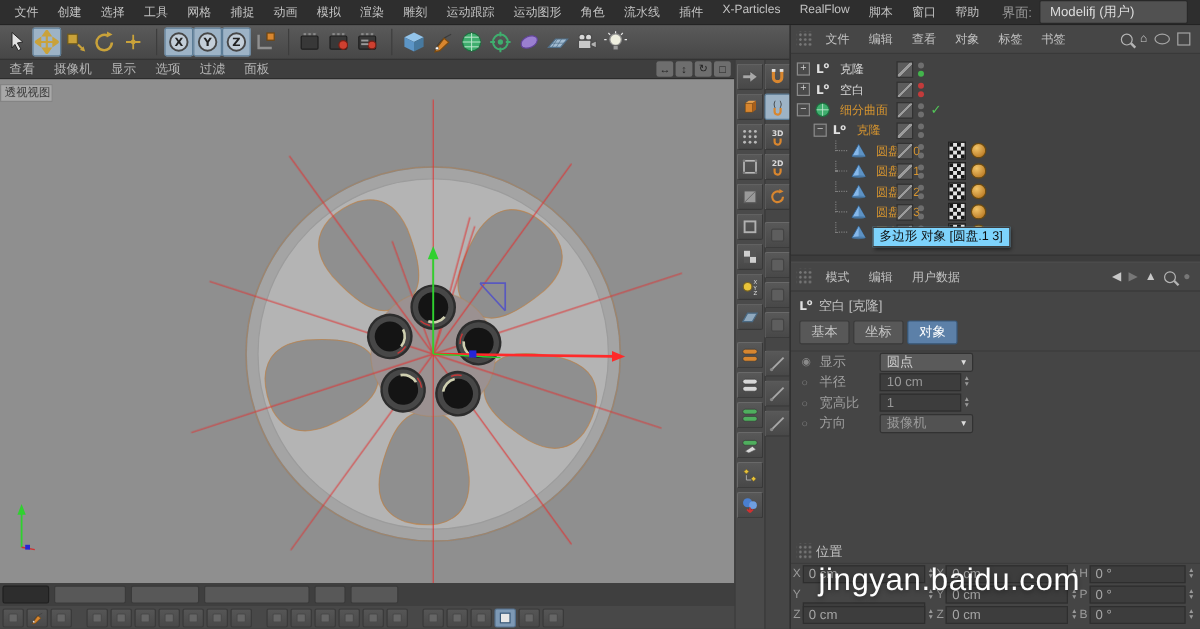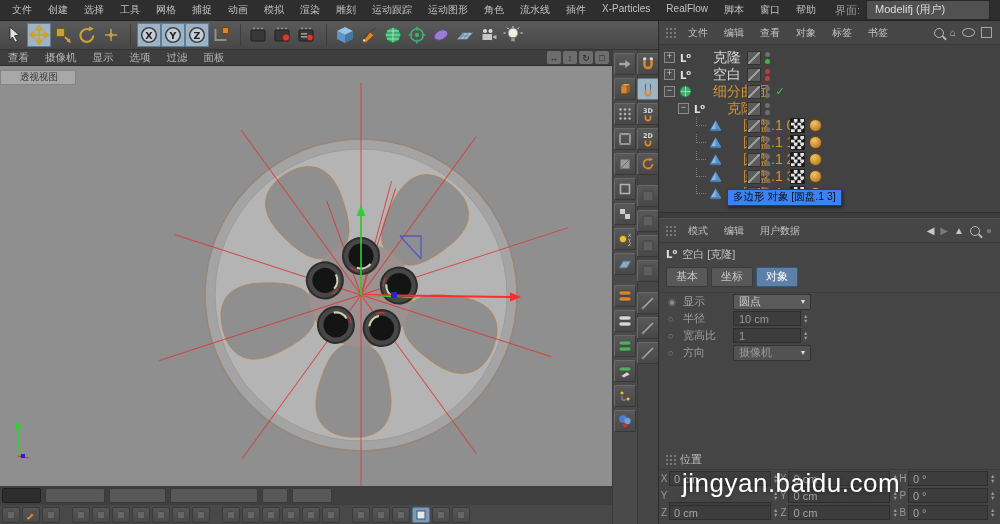--- a/index.html
+++ b/index.html
@@ -21,21 +21,21 @@
   .tbsep{width:7px;height:22px;border-right:1px solid #3d3d3d;margin-right:6px;flex:none}
   
   #vpmenu{position:absolute;left:0;top:50px;width:612px;height:16px;background:#3e3e3e;
     border-bottom:1px solid #2c2c2c;display:flex;align-items:center;font-size:10.5px;color:#b6b6b6;box-sizing:border-box}
   .vm{padding:0 8px;white-space:nowrap}
   #vpnav{margin-left:auto;display:flex;gap:2px;padding-right:3px}
   .vni{width:14px;height:13px;background:#6e6e6e;border-radius:2px;color:#222;font-size:9px;
     display:flex;align-items:center;justify-content:center}
   #viewport{position:absolute;left:0;top:66px;width:612px;height:420px;background:#8f8f8f;overflow:hidden}
   #viewlabel{position:absolute;left:0;top:4px;background:#a8a8a8;border:1px solid #848484;color:#3a3a3a;
-    font-size:9.5px;padding:0 19px;max-width:36px;white-space:nowrap;overflow:hidden}
+    font-size:9.5px;padding:0 3px;max-width:36px;white-space:nowrap;overflow:hidden}
   
   #modepal{position:absolute;left:612px;top:50px;width:25px;height:474px;background:#4a4a4a;
     border-left:1px solid #3a3a3a;display:flex;flex-direction:column;align-items:center;padding-top:3px;gap:3px;box-sizing:border-box}
   #snappal{position:absolute;left:637px;top:50px;width:21px;height:474px;background:#464646;
     border-left:1px solid #3a3a3a;display:flex;flex-direction:column;align-items:center;padding-top:3px;gap:3px;box-sizing:border-box}
   .mp{width:20px;height:20px;flex:none;background:linear-gradient(#585858,#484848);
     border:1px solid;border-color:#696969 #383838 #383838 #696969;border-radius:2px;
     display:flex;align-items:center;justify-content:center;overflow:hidden}
   .mp svg{width:16px;height:16px}
   .mp.active{background:#9db3c6;border-color:#5d7d97}
@@ -58,35 +58,35 @@
   #omtree{position:relative;height:167px;background:#424242;padding-top:4px;box-sizing:border-box}
   .trow{height:17px;display:flex;align-items:center;position:relative;white-space:nowrap}
   .exp{width:9px;height:9px;flex:none;border:1px solid #8a8a8a;background:#4a4a4a;color:#ccc;
     font-size:9px;line-height:7px;text-align:center;margin-right:3px}
   .conn{width:9px;height:8px;flex:none;border-left:1px dotted #7d7d7d;border-bottom:1px dotted #7d7d7d;
     margin:-8px 2px 0 0}
   .ticon{width:15px;flex:none;display:flex;justify-content:center;align-items:center}
   .ticon svg{width:13px;height:13px}
   .ln{font-weight:bold;font-size:10px;color:#e0e0e0;font-family:"DejaVu Sans",sans-serif}
   .ln i{font-style:normal;font-size:7px;vertical-align:4px}
-  .tlabel{margin-left:20px;font-size:14px}
+  .tlabel{margin-left:7px;font-size:10px}
   .tlabel.white{color:#d8d8d8}.tlabel.orange{color:#d7952f}
   .tags{position:absolute;left:88px;display:flex;align-items:center;gap:4px}
   .slashbox{width:12px;height:12px;border:1px solid #323232;flex:none;
     background:linear-gradient(135deg,#5c5c5c 44%,#9c9c9c 44%,#9c9c9c 56%,#5c5c5c 56%)}
   .dotcol{display:flex;flex-direction:column;gap:2px;flex:none}
   .d{width:5px;height:5px;border-radius:50%;background:#6e6e6e}
   .d.green{background:#43b44c}.d.red{background:#c23b3b}
   .chk{color:#52c558;font-size:11px;width:12px;text-align:center}
   .chk.empty{visibility:hidden}
   .checker{width:13px;height:13px;border:1px solid #222;flex:none;
     background:repeating-conic-gradient(#e2e2e2 0deg 90deg,#161616 90deg 180deg);background-size:6.5px 6.5px}
   .phong{width:11px;height:11px;border-radius:50%;flex:none;border:1px solid #6a4a10;
     background:radial-gradient(circle at 35% 30%,#f2c468,#ad6a17)}
-  #tooltip{position:absolute;left:68px;top:168px;z-index:9;background:#3b82f6;color:#101010;
+  #tooltip{position:absolute;left:68px;top:168px;z-index:9;background:#7dd3fc;color:#101010;
     border:1px solid #3c3c3c;padding:0 5px 1px;font-size:10.5px;white-space:nowrap;box-shadow:1px 2px 3px rgba(0,0,0,.45)}
   .pdivider{height:5px;background:#3c3c3c;border-top:1px solid #303030;border-bottom:1px solid #525252}
   
   #amtitle{height:22px;display:flex;align-items:center;padding-left:7px;gap:5px;color:#c0c0c0}
   #amtabs{display:flex;gap:3px;padding:2px 0 5px 7px;border-bottom:1px solid #3c3c3c}
   .tab{background:#585858;border:1px solid #3a3a3a;border-radius:2px;padding:1px 9px 2px;color:#c6c6c6}
   .tab.active{background:#5c80a8;border-color:#38587a;color:#fff}
   #amsection{margin-top:5px;padding:2px 7px 3px;color:#d0d0d0;border-bottom:1px solid #3c3c3c}
   .prow{height:17px;display:flex;align-items:center;padding-left:9px;color:#9f9f9f}
   .pfx{width:15px;color:#8a8a8a;font-size:9px;flex:none}

